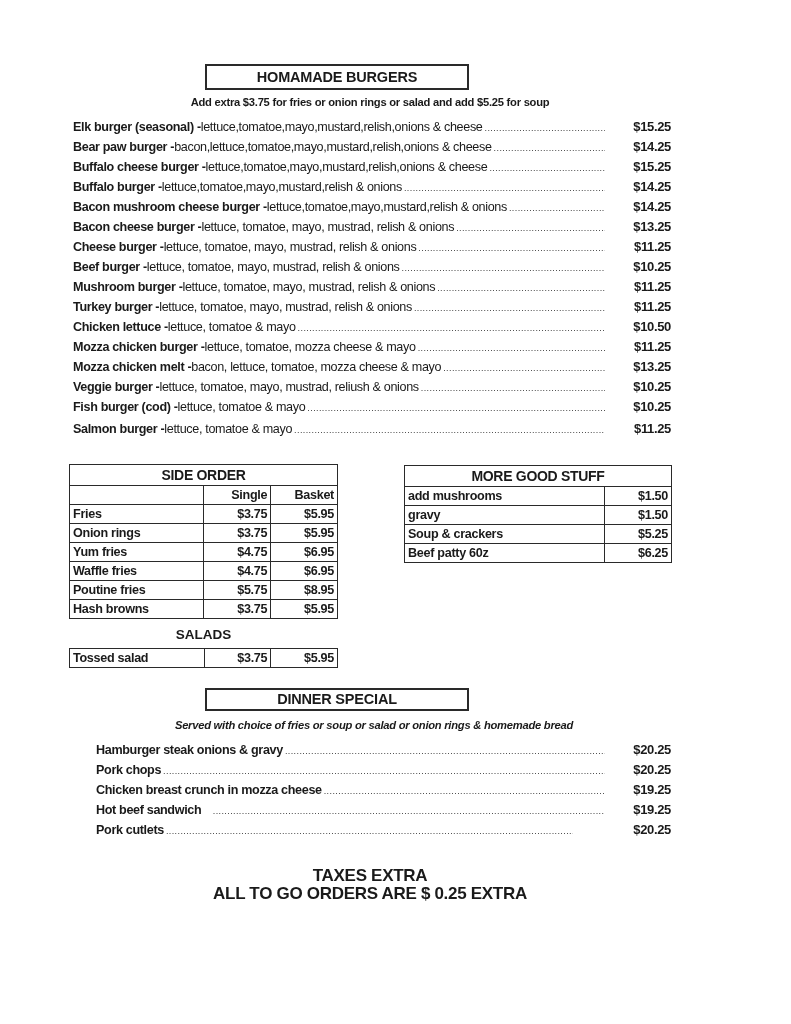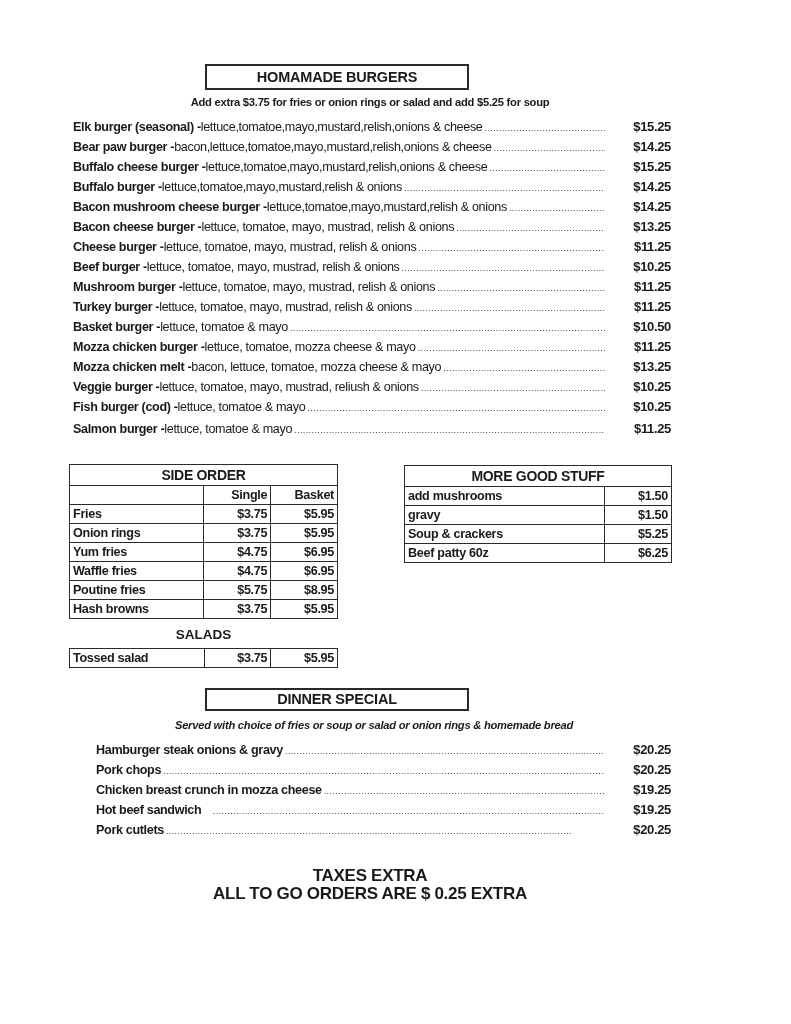--- a/index.html
+++ b/index.html
@@ -128,21 +128,21 @@
       <span class="leader"></span>
       <span class="price">$11.25</span>
     </li>
   <li class="menu-row">
       <span class="name">Turkey burger - </span>
       <span class="desc">lettuce, tomatoe, mayo, mustrad, relish &amp; onions </span>
       <span class="leader"></span>
       <span class="price">$11.25</span>
     </li>
   <li class="menu-row">
-      <span class="name">Basket burger - </span>
+      <span class="name">Chicken lettuce - </span>
       <span class="desc">lettuce, tomatoe &amp; mayo </span>
       <span class="leader"></span>
       <span class="price">$10.50</span>
     </li>
   <li class="menu-row">
       <span class="name">Mozza chicken burger - </span>
       <span class="desc">lettuce, tomatoe, mozza cheese &amp; mayo </span>
       <span class="leader"></span>
       <span class="price">$11.25</span>
     </li>

